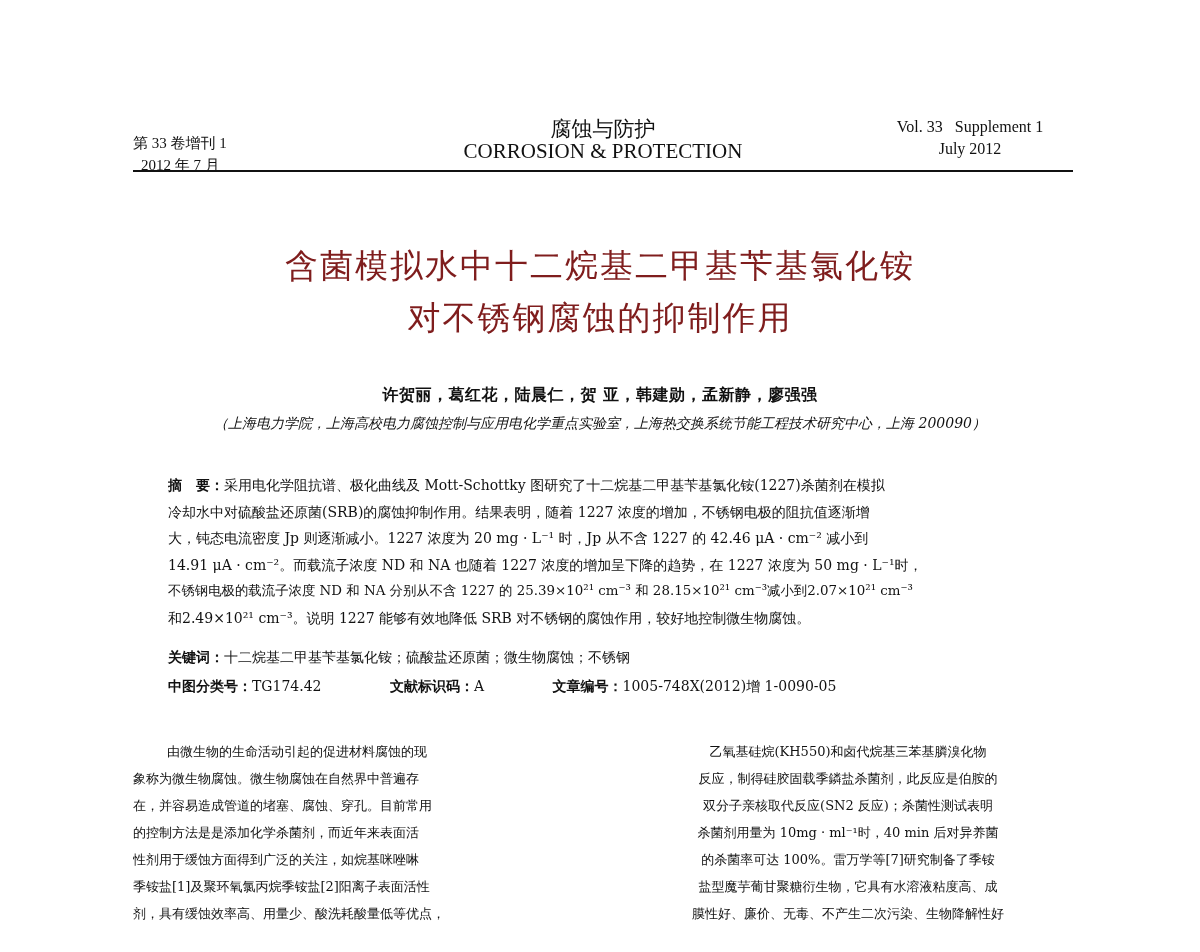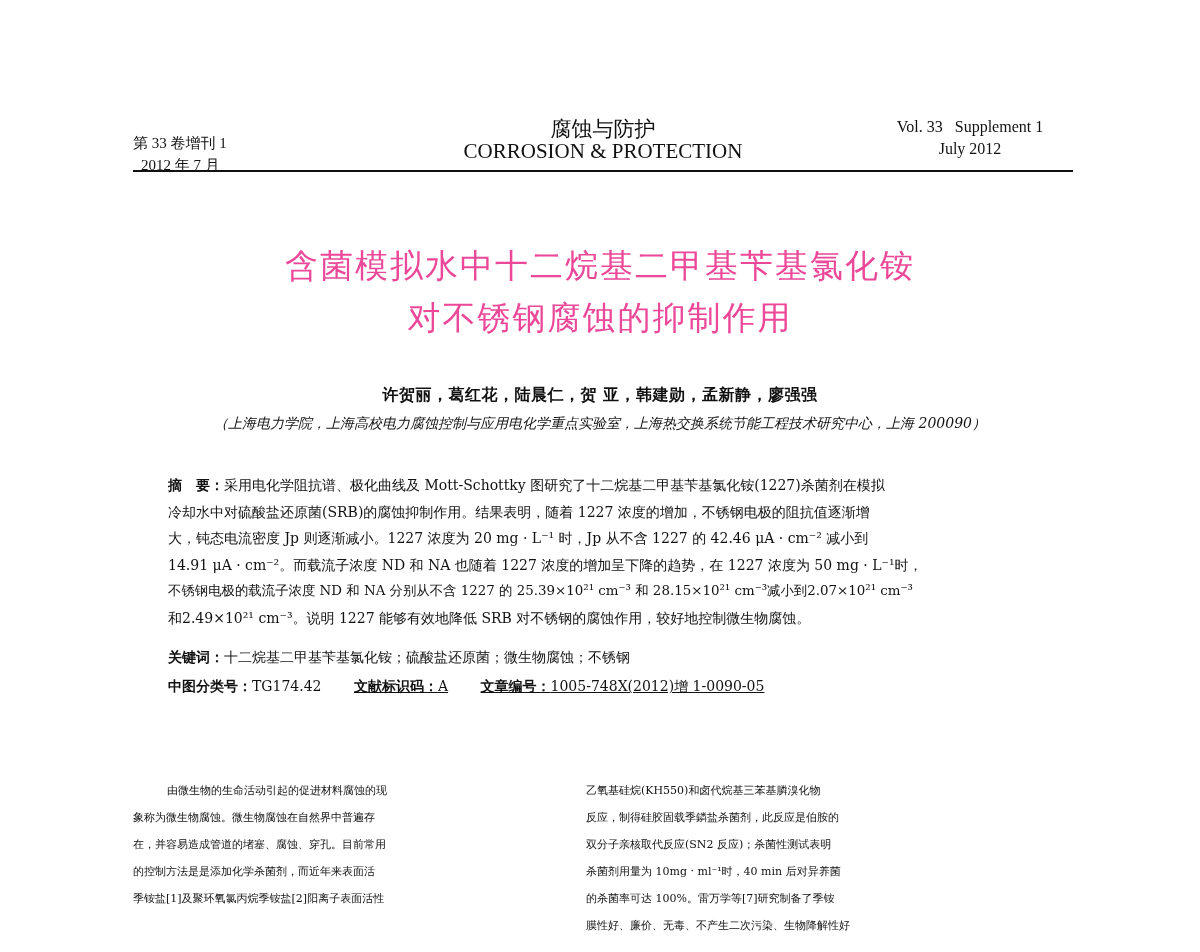--- a/index.html
+++ b/index.html
@@ -11,43 +11,43 @@
   .abs { position: absolute; }
 
   
   .hdr-left { left: 133px; top: 132px; font-size: 15px; line-height: 22px; font-family: "Liberation Serif", "DejaVu Serif", serif; }
   .hdr-left div:nth-child(2) { padding-left: 8px; }
   .hdr-center { left: 400px; width: 406px; top: 118px; text-align: center; font-size: 21px; line-height: 22px; font-family: "Liberation Serif", "DejaVu Serif", serif; }
   .hdr-right { left: 870px; width: 200px; top: 116px; text-align: center; font-size: 16px; line-height: 22px; font-family: "Liberation Serif", "DejaVu Serif", serif; }
   .hdr-rule { left: 133px; top: 170px; width: 940px; height: 2px; background: #111; }
 
   
-  .title { left: 150px; width: 900px; top: 240px; text-align: center; font-family: "DejaVu Sans", "Liberation Sans", sans-serif; font-size: 33px; line-height: 52px; letter-spacing: 2px; font-weight: normal; color: #ec4899; }
+  .title { left: 150px; width: 900px; top: 240px; text-align: center; font-family: "DejaVu Sans", "Liberation Sans", sans-serif; font-size: 33px; line-height: 52px; letter-spacing: 2px; font-weight: normal; color: #7f1d1d; }
 
   
   .authors { left: 150px; width: 900px; top: 385px; text-align: center; font-family: "DejaVu Sans", "Liberation Sans", sans-serif; font-weight: bold; font-size: 16px; letter-spacing: 0.5px; }
   .affil { left: 130px; width: 940px; top: 415px; text-align: center; font-size: 14px; letter-spacing: 0px; font-style: italic; }
 
   
   .abstract { left: 168px; width: 872px; top: 472px; font-size: 14px; line-height: 26.5px; text-align: justify; }
   .abstract .lbl { font-family: "DejaVu Sans", "Liberation Sans", sans-serif; font-weight: bold; }
   .abstract .line { white-space: nowrap; overflow: hidden; }
   .kw { left: 168px; width: 872px; top: 622px; font-size: 14px; line-height: 26px; margin-top: 22px; }
   .kw .lbl { font-family: "DejaVu Sans", "Liberation Sans", sans-serif; font-weight: bold; }
   .meta { left: 168px; width: 872px; top: 678px; font-size: 14px; white-space: nowrap; }
   .meta .lbl { font-family: "DejaVu Sans", "Liberation Sans", sans-serif; font-weight: bold; }
   .meta .item { display: inline-block; }
-  .meta .item + .item { margin-left: 28px; text-decoration: underline; }
+  .meta .item + .item { margin-left: 64px; }
 
   
-  .col { top: 738px; width: 440px; font-size: 11px; line-height: 27px; margin-top: 39px; }
+  .col { top: 738px; width: 440px; font-size: 13px; line-height: 27px; }
   .col .line { white-space: nowrap; overflow: hidden; }
   .col-left { left: 133px; }
   .col-left .indent { padding-left: 34px; }
-  .col-right { left: 586px; width: 452px; }
+  .col-right { left: 622px; width: 452px; text-align: center; }
 </style>
 </head>
 <body>
 
 <div class="abs hdr-left">
   <div>第 33 卷增刊 1</div>
   <div>2012 年 7 月</div>
 </div>
 <div class="abs hdr-center">
   <div>腐蚀与防护</div>
@@ -84,23 +84,26 @@
   <span class="item"><span class="lbl">中图分类号：</span><span>TG174.42</span></span>
   <span class="item"><span class="lbl">文献标识码：</span><span>A</span></span>
   <span class="item"><span class="lbl">文章编号：</span><span>1005-748X(2012)增 1-0090-05</span></span>
 </div>
 
 <div class="abs col col-left">
   <div class="line indent">由微生物的生命活动引起的促进材料腐蚀的现</div>
   <div class="line">象称为微生物腐蚀。微生物腐蚀在自然界中普遍存</div>
   <div class="line">在，并容易造成管道的堵塞、腐蚀、穿孔。目前常用</div>
   <div class="line">的控制方法是是添加化学杀菌剂，而近年来表面活</div>
+  <div class="line">性剂用于缓蚀方面得到广泛的关注，如烷基咪唑啉</div>
   <div class="line">季铵盐[1]及聚环氧氯丙烷季铵盐[2]阳离子表面活性</div>
+  <div class="line">剂，具有缓蚀效率高、用量少、酸洗耗酸量低等优点，</div>
 </div>
 
 <div class="abs col col-right">
   <div class="line">乙氧基硅烷(KH550)和卤代烷基三苯基膦溴化物</div>
   <div class="line">反应，制得硅胶固载季鏻盐杀菌剂，此反应是伯胺的</div>
   <div class="line">双分子亲核取代反应(SN2 反应)；杀菌性测试表明</div>
   <div class="line">杀菌剂用量为 10mg · ml⁻¹时，40 min 后对异养菌</div>
   <div class="line">的杀菌率可达 100%。雷万学等[7]研究制备了季铵</div>
+  <div class="line">盐型魔芋葡甘聚糖衍生物，它具有水溶液粘度高、成</div>
   <div class="line">膜性好、廉价、无毒、不产生二次污染、生物降解性好</div>
 </div>
 
 </body></html>

